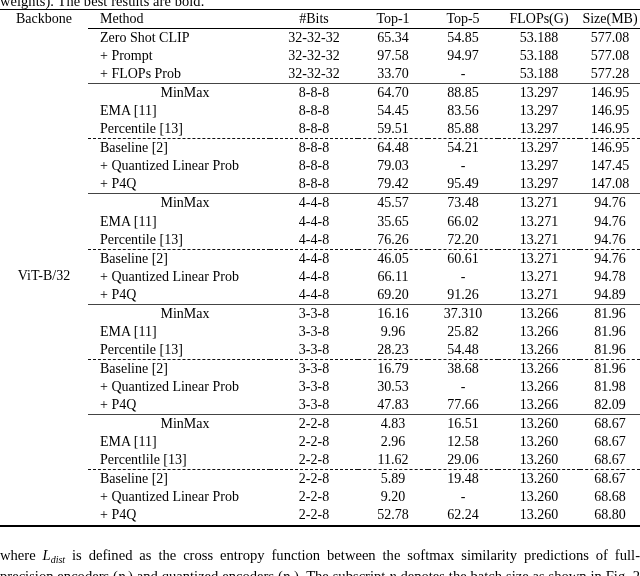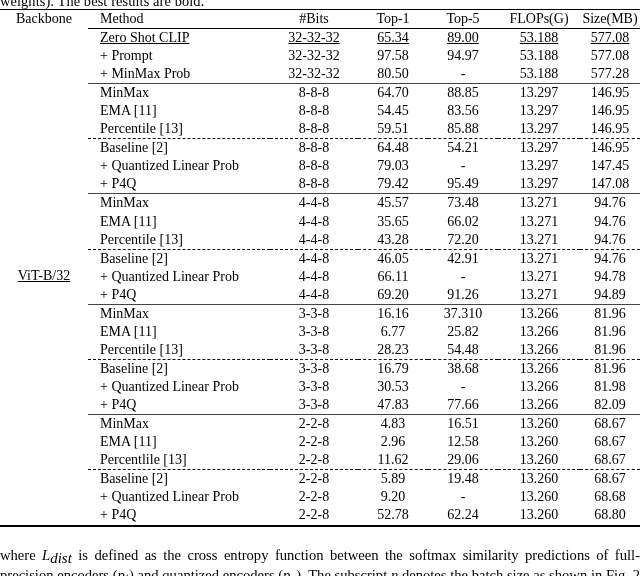--- a/index.html
+++ b/index.html
@@ -80,24 +80,24 @@
   .hdr td { height: 21px; line-height: 21px; }
 
   .b { font-weight: bold; }
 
   
   .rule-top td {
     border-top: 1.4px solid #000;
   }
   .rule-underhdr td {
     border-top: 1.1px solid #000;
-    text-decoration: underline;
   }
   .rule-section td {
     border-top: 1.1px solid #444;
+    text-align: center;
   }
   .rule-dashed td {
     border-top: 1.3px dashed #111;
   }
   .bottom-double {
     position: absolute;
     left: 0;
     width: 640px;
     height: 0;
     border-top: 2.6px solid #000;
@@ -113,21 +113,21 @@
     text-align: justify;
     text-justify: inter-word;
   }
   .para p { margin: 0; }
   .mathcal {
     font-family: "Liberation Serif", "DejaVu Serif", serif;
     font-style: italic;
   }
   .it { font-style: italic; }
   sub {
-    font-size: 15px;
+    font-size: 10px;
     vertical-align: baseline;
     position: relative;
     top: 3px;
     font-style: italic;
   }
 </style>
 </head>
 <body>
 
 <div class="page">
@@ -155,36 +155,36 @@
             <td class="ta-c">Top-1</td>
             <td class="ta-c">Top-5</td>
             <td class="ta-c">FLOPs(G)</td>
             <td class="ta-c">Size(MB)</td>
           </tr>
           <tr class="rule-underhdr">
             <td class="backbone-cell" rowspan="27" style="border-top: none;">ViT-B/32</td>
             <td class="method-cell">Zero Shot CLIP</td>
             <td class="ta-c">32-32-32</td>
             <td class="ta-c">65.34</td>
-            <td class="ta-c">89.00</td>
+            <td class="ta-c">54.85</td>
             <td class="ta-c">53.188</td>
             <td class="ta-c">577.08</td>
           </tr>
           <tr class="">
             <td class="method-cell">+ Prompt</td>
             <td class="ta-c">32-32-32</td>
             <td class="ta-c">97.58</td>
             <td class="ta-c">94.97</td>
             <td class="ta-c">53.188</td>
             <td class="ta-c">577.08</td>
           </tr>
           <tr class="">
-            <td class="method-cell">+ MinMax Prob</td>
+            <td class="method-cell">+ FLOPs Prob</td>
             <td class="ta-c">32-32-32</td>
-            <td class="ta-c">80.50</td>
+            <td class="ta-c">33.70</td>
             <td class="ta-c">-</td>
             <td class="ta-c">53.188</td>
             <td class="ta-c">577.28</td>
           </tr>
           <tr class="rule-section">
             <td class="method-cell">MinMax</td>
             <td class="ta-c">8-8-8</td>
             <td class="ta-c">64.70</td>
             <td class="ta-c">88.85</td>
             <td class="ta-c">13.297</td>
@@ -242,30 +242,30 @@
             <td class="method-cell">EMA [11]</td>
             <td class="ta-c">4-4-8</td>
             <td class="ta-c">35.65</td>
             <td class="ta-c">66.02</td>
             <td class="ta-c">13.271</td>
             <td class="ta-c">94.76</td>
           </tr>
           <tr class="">
             <td class="method-cell">Percentile [13]</td>
             <td class="ta-c">4-4-8</td>
-            <td class="ta-c">43.28</td>
+            <td class="ta-c">76.26</td>
             <td class="ta-c">72.20</td>
             <td class="ta-c">13.271</td>
             <td class="ta-c">94.76</td>
           </tr>
           <tr class="rule-dashed">
             <td class="method-cell">Baseline [2]</td>
             <td class="ta-c">4-4-8</td>
             <td class="ta-c">46.05</td>
-            <td class="ta-c">42.91</td>
+            <td class="ta-c">60.61</td>
             <td class="ta-c">13.271</td>
             <td class="ta-c">94.76</td>
           </tr>
           <tr class="">
             <td class="method-cell">+ Quantized Linear Prob</td>
             <td class="ta-c">4-4-8</td>
             <td class="ta-c">66.11</td>
             <td class="ta-c">-</td>
             <td class="ta-c">13.271</td>
             <td class="ta-c">94.78</td>
@@ -282,21 +282,21 @@
             <td class="method-cell">MinMax</td>
             <td class="ta-c">3-3-8</td>
             <td class="ta-c">16.16</td>
             <td class="ta-c">37.310</td>
             <td class="ta-c">13.266</td>
             <td class="ta-c">81.96</td>
           </tr>
           <tr class="">
             <td class="method-cell">EMA [11]</td>
             <td class="ta-c">3-3-8</td>
-            <td class="ta-c">6.77</td>
+            <td class="ta-c">9.96</td>
             <td class="ta-c">25.82</td>
             <td class="ta-c">13.266</td>
             <td class="ta-c">81.96</td>
           </tr>
           <tr class="">
             <td class="method-cell">Percentile [13]</td>
             <td class="ta-c">3-3-8</td>
             <td class="ta-c">28.23</td>
             <td class="ta-c">54.48</td>
             <td class="ta-c">13.266</td>

